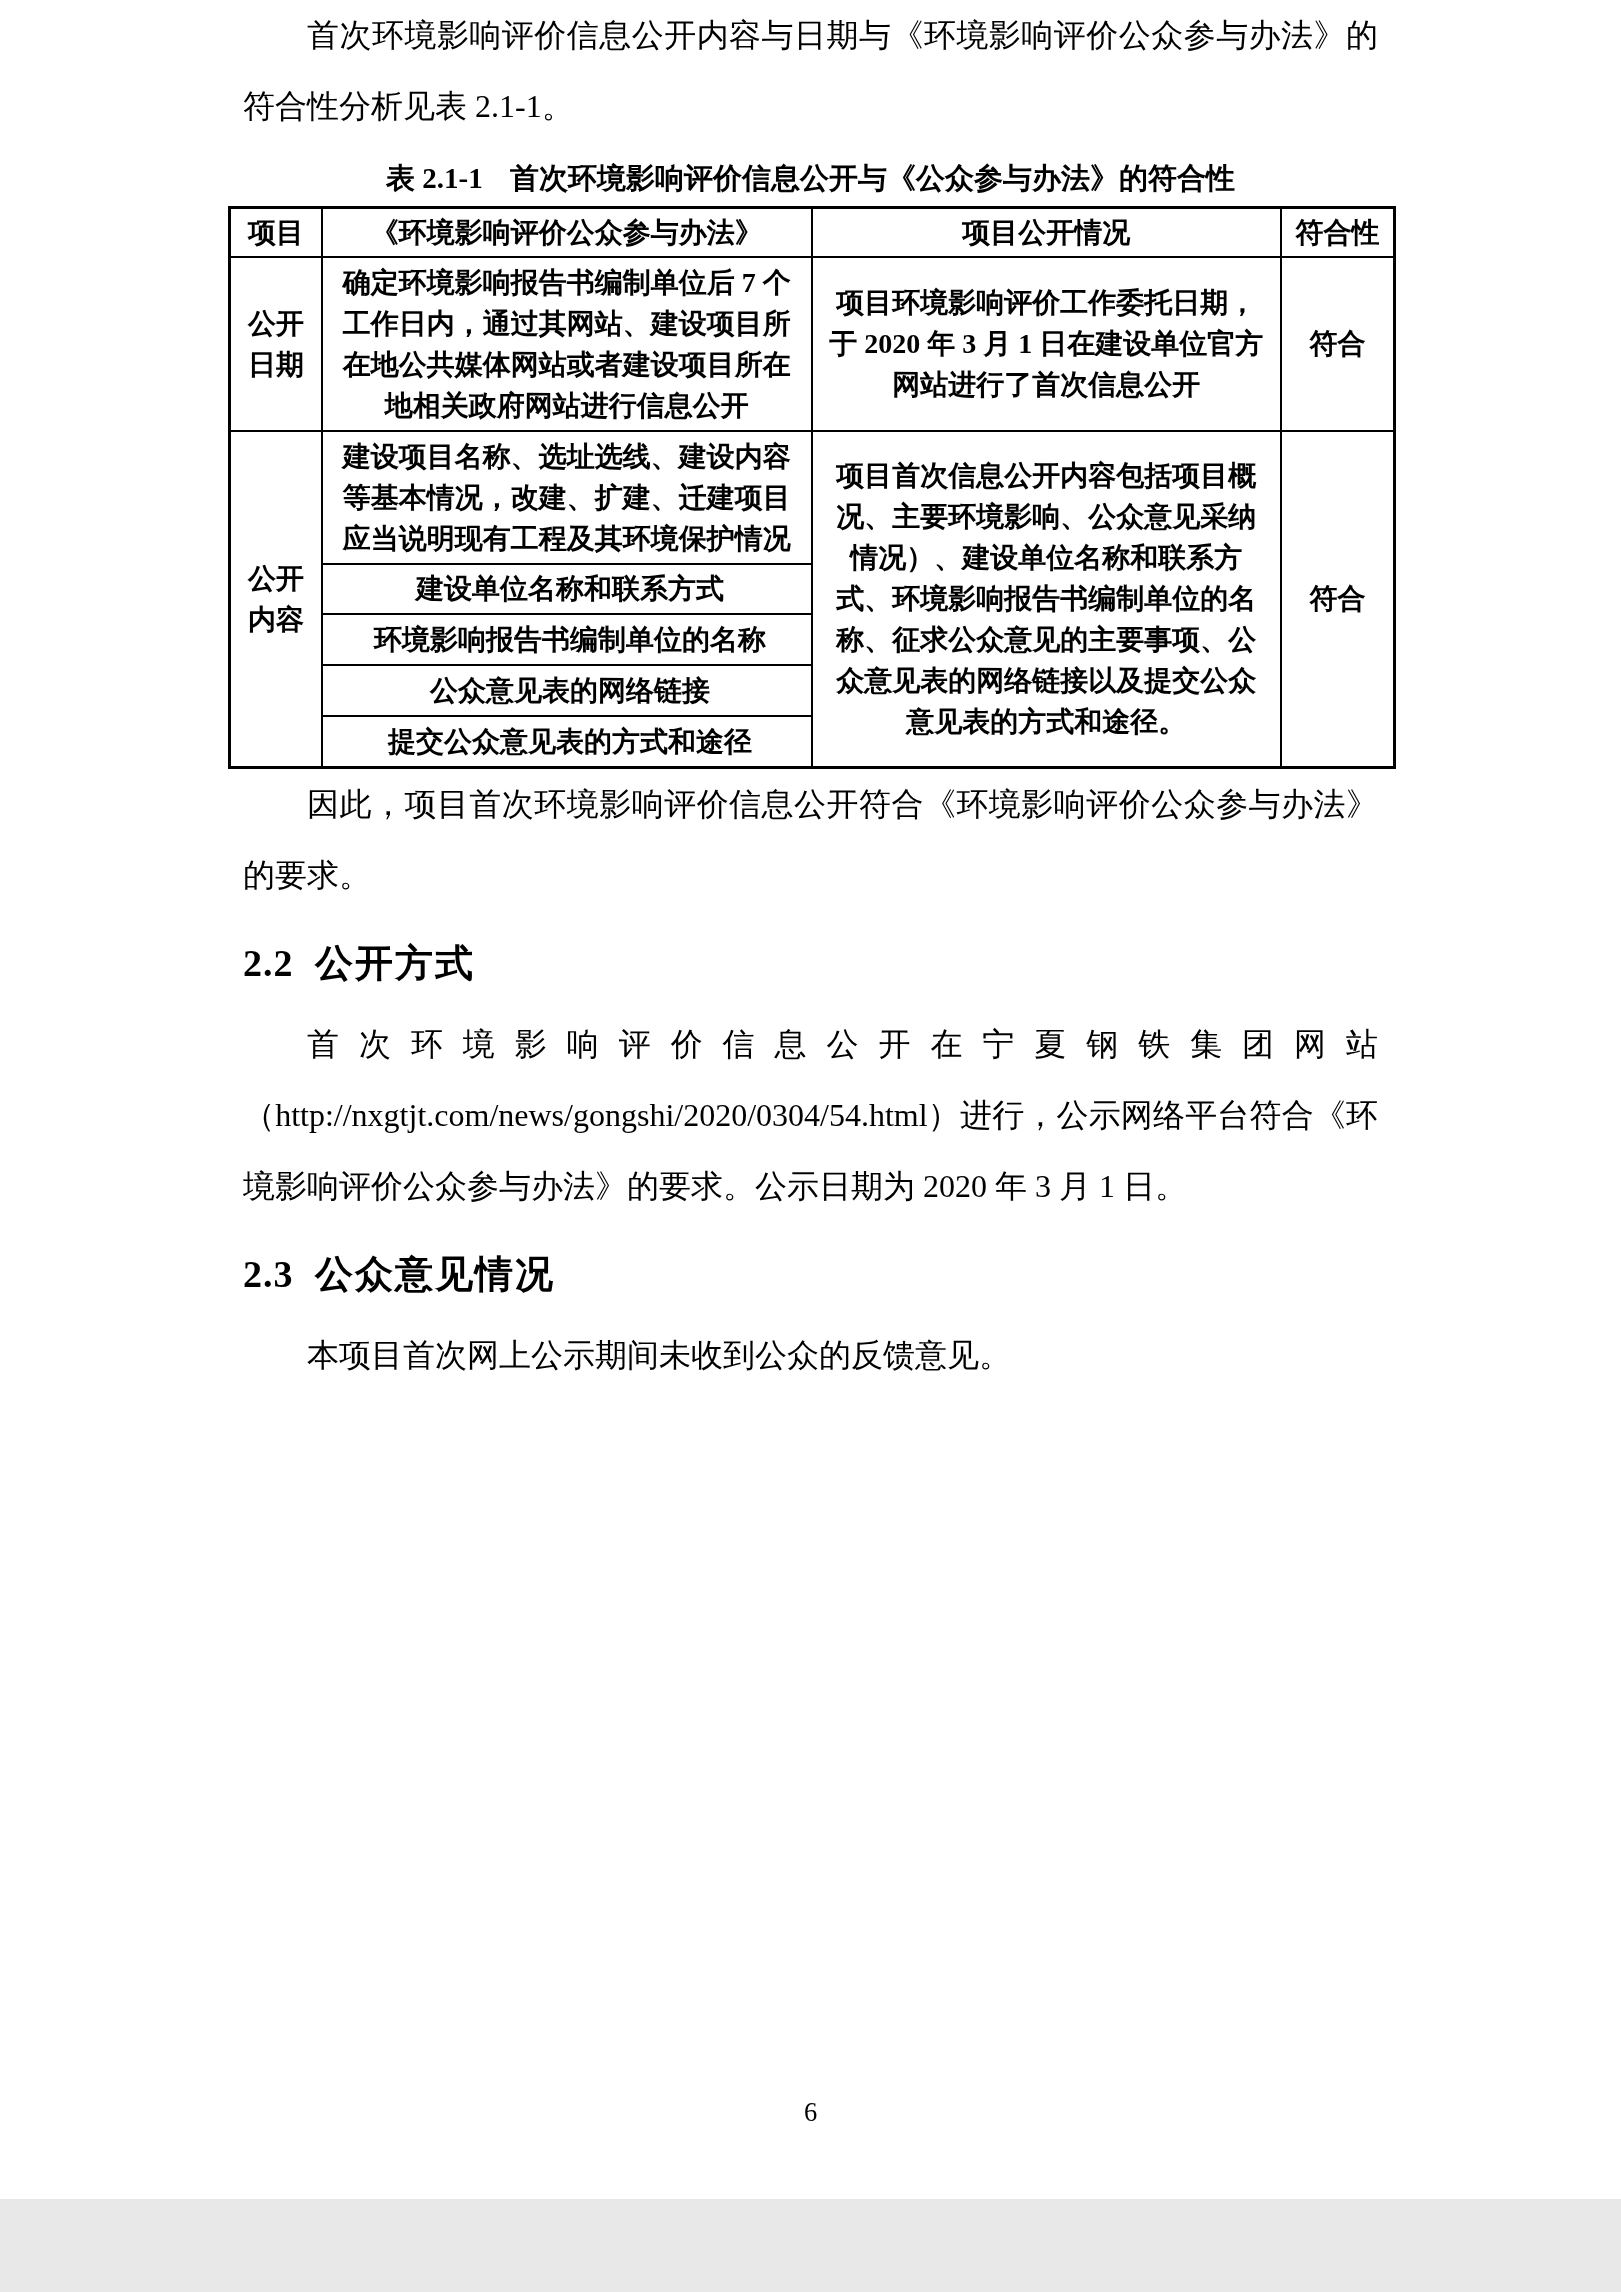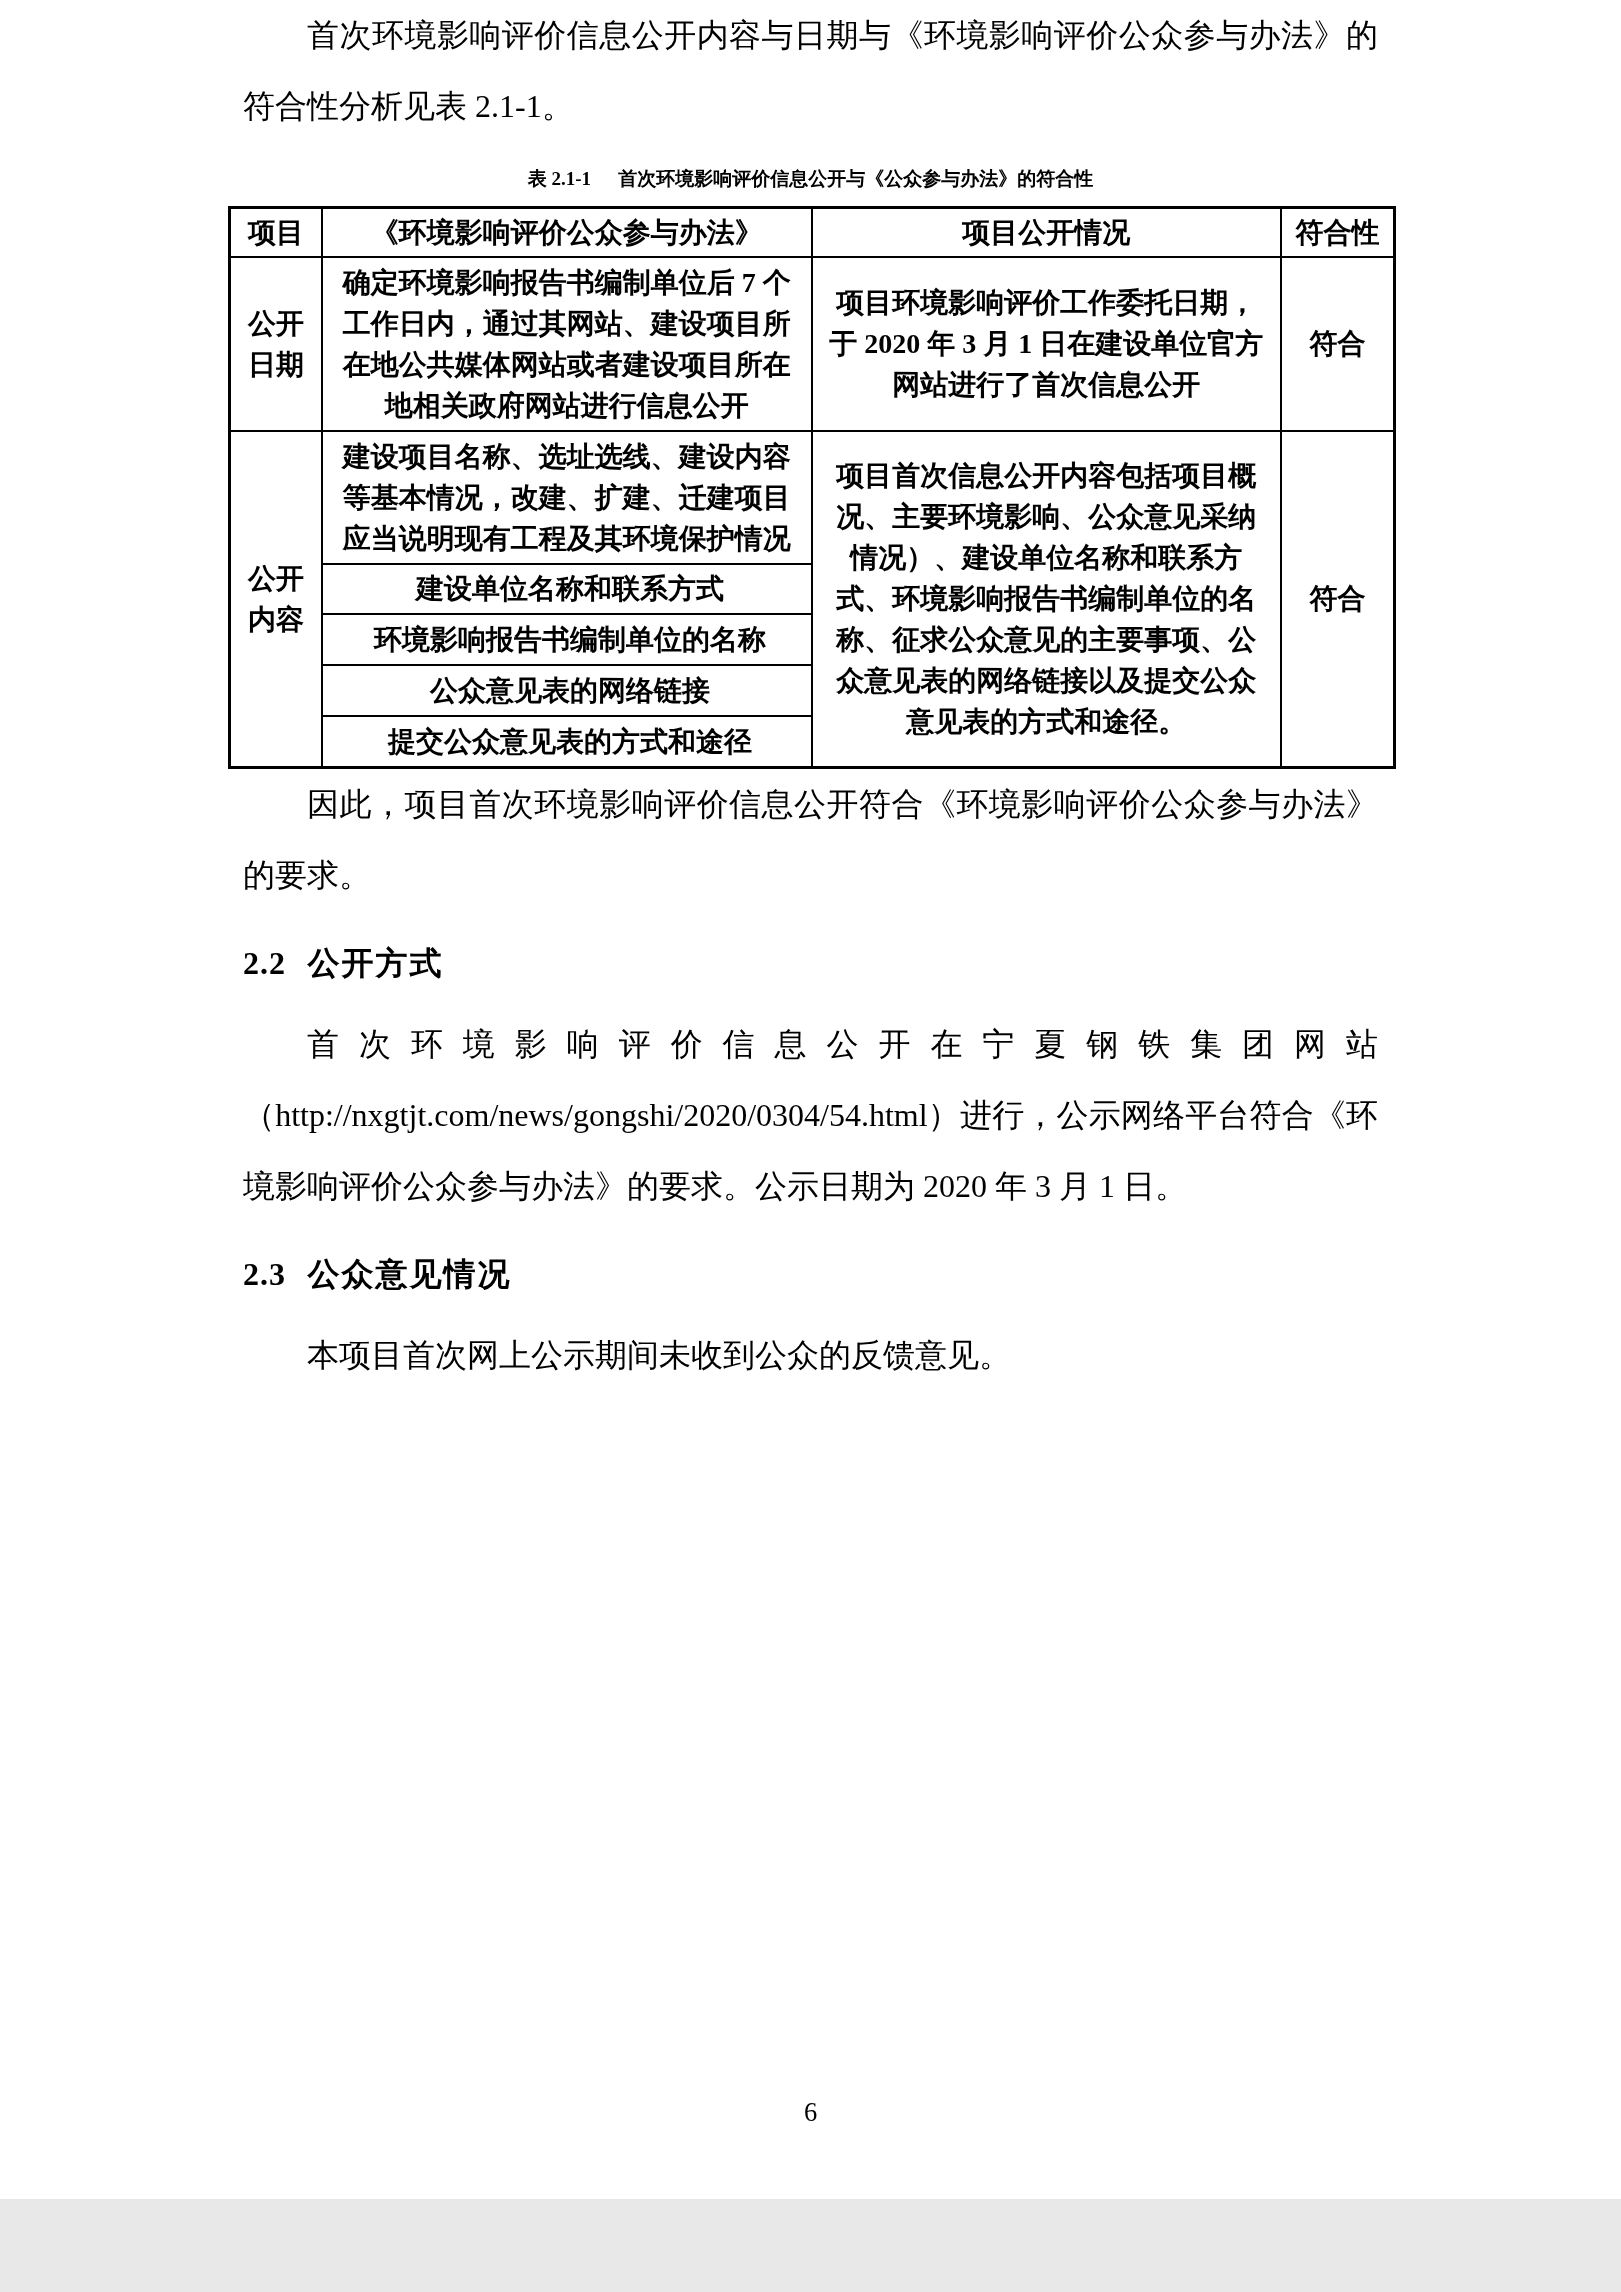--- a/index.html
+++ b/index.html
@@ -24,21 +24,21 @@
     font-size: 32px;
     line-height: 71px;
     margin: 0;
     text-align: justify;
   }
   .indent { text-indent: 2em; }
   .intro-para { margin-top: 182px; }
 
   .table-title {
     margin: 15.7px 0 7.8px 0;
-    font-size: 19px;
+    font-size: 29px;
     font-weight: bold;
     text-align: center;
     line-height: 41px;
     white-space: nowrap;
   }
   .table-title .title-label { margin-right: 27.4px; }
 
   table.compliance {
     width: 1164px;
     margin-left: -14.7px;
@@ -67,21 +67,21 @@
   td.req-block {
     text-align: justify;
     text-align-last: center;
     padding: 5.9px 13.7px;
   }
   td.status-block { padding: 5.9px 15.7px; }
   td.item-cell { line-height: 51px; }
 
   h2.section-heading {
     margin: 25.5px 0 17.6px 0;
-    font-size: 32px;
+    font-size: 38px;
     font-weight: bold;
     line-height: 55px;
     font-family: "Liberation Serif", "DejaVu Serif", serif;
   }
   h2.section-heading .h-num { letter-spacing: 1px; }
   h2.section-heading .h-title { margin-left: 21.6px; letter-spacing: 2px; }
 
   .after-table { margin-top: 43px; }
   .footer-page-number {
     position: absolute;

